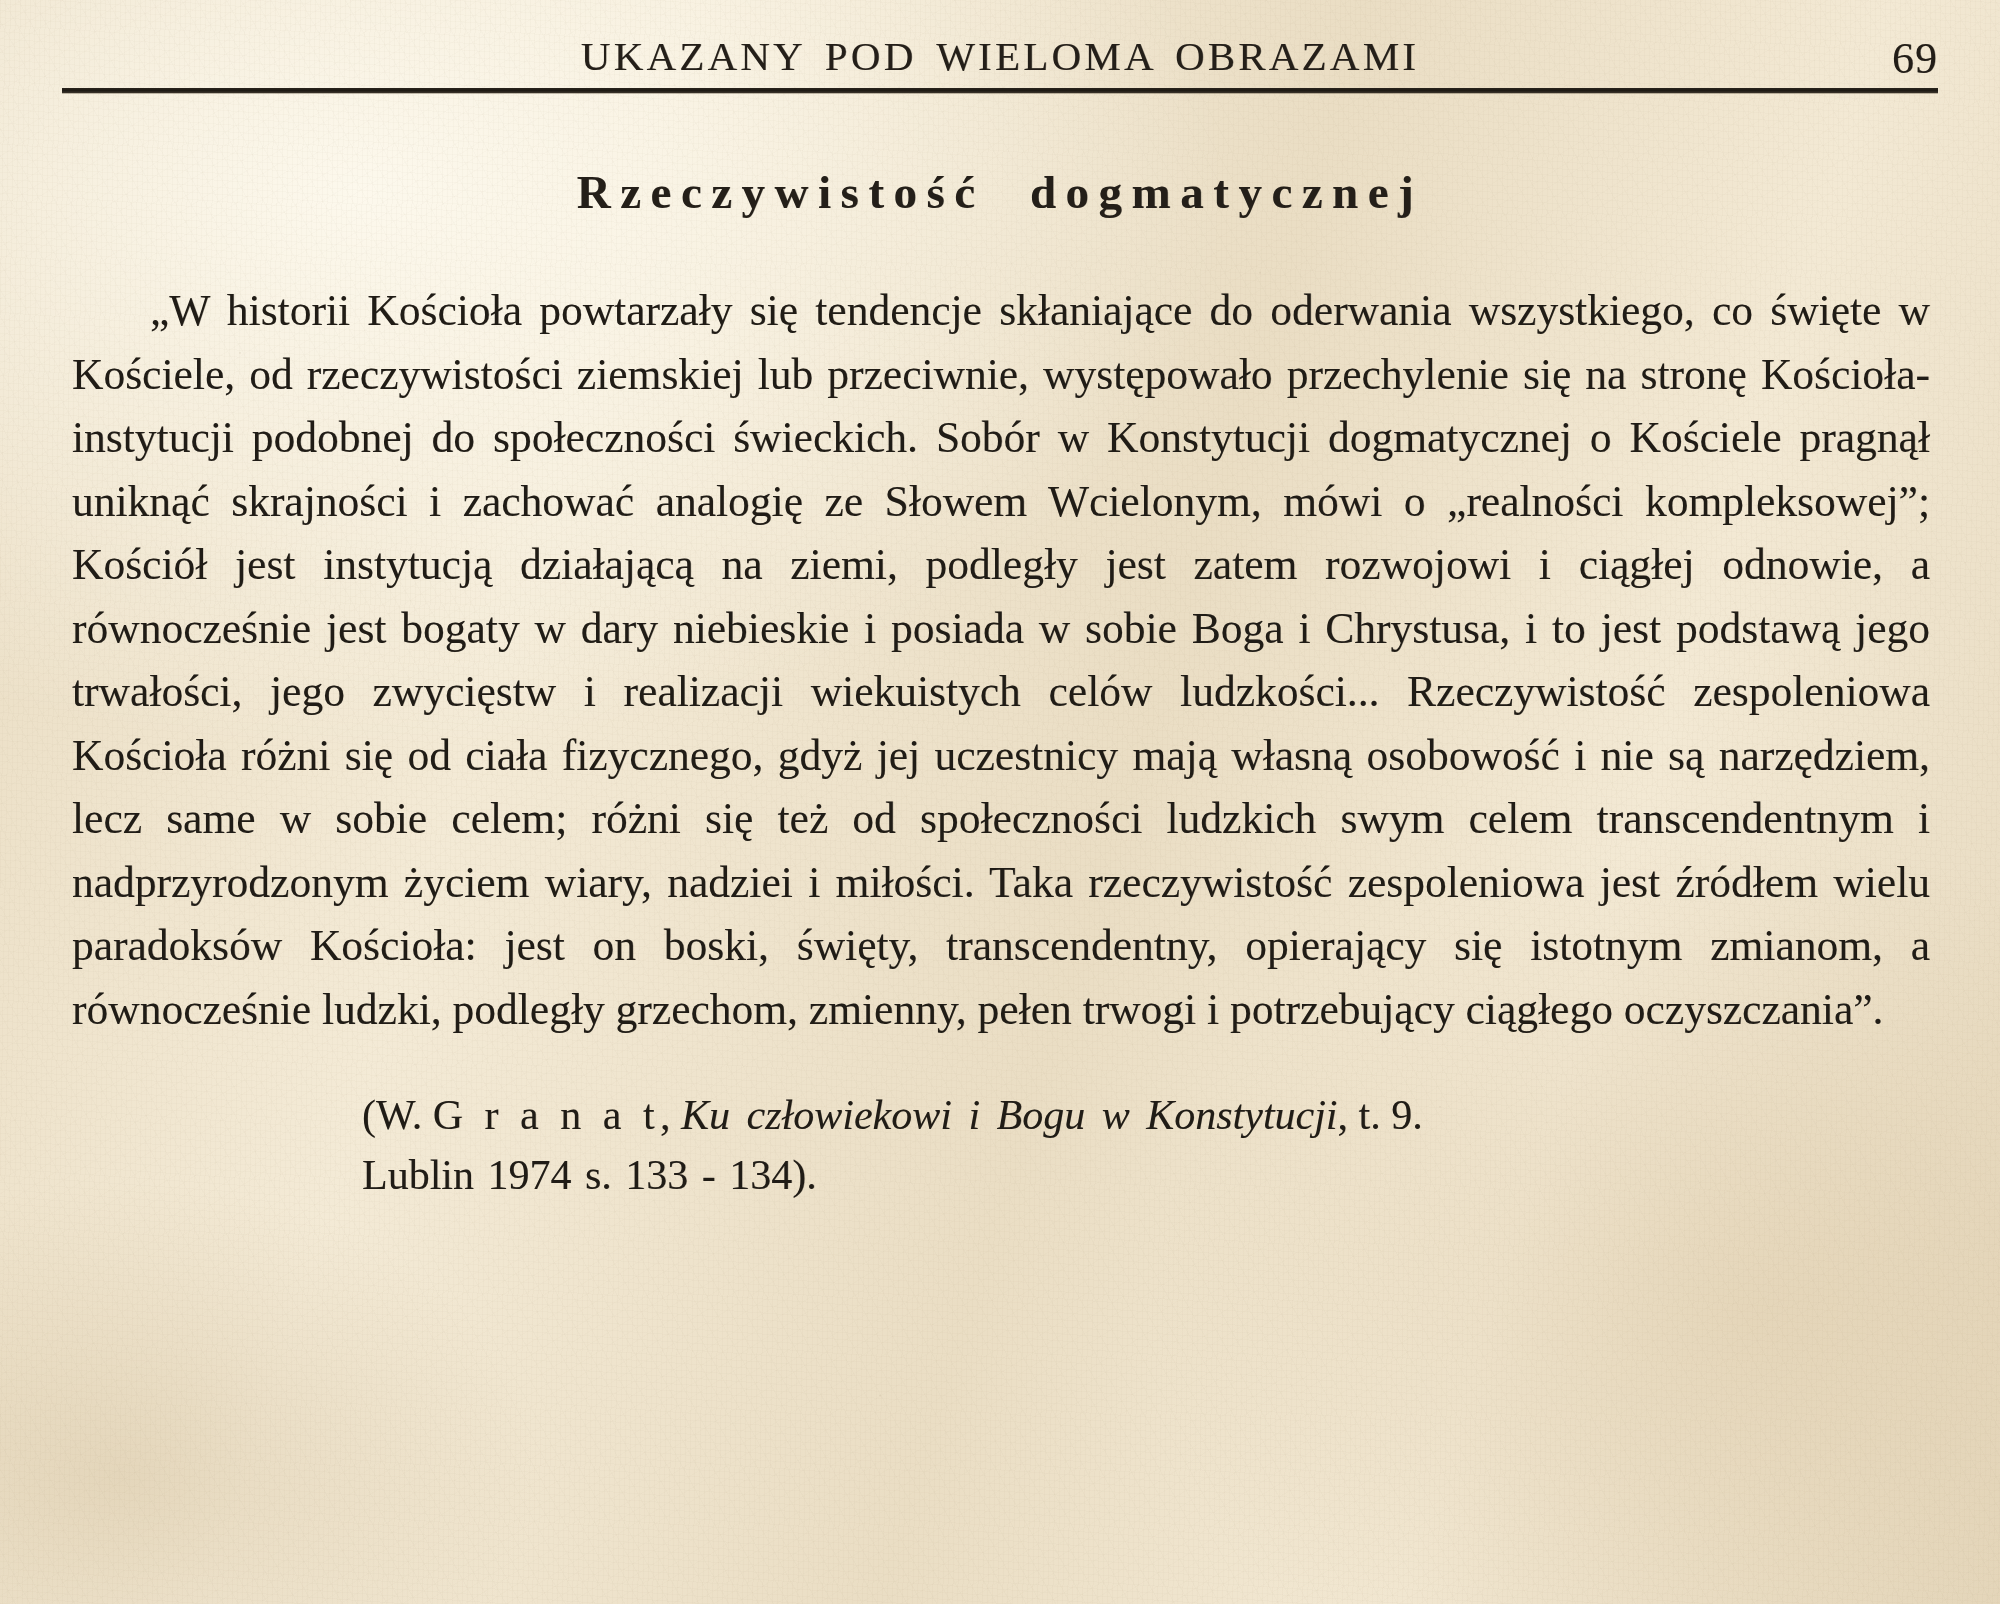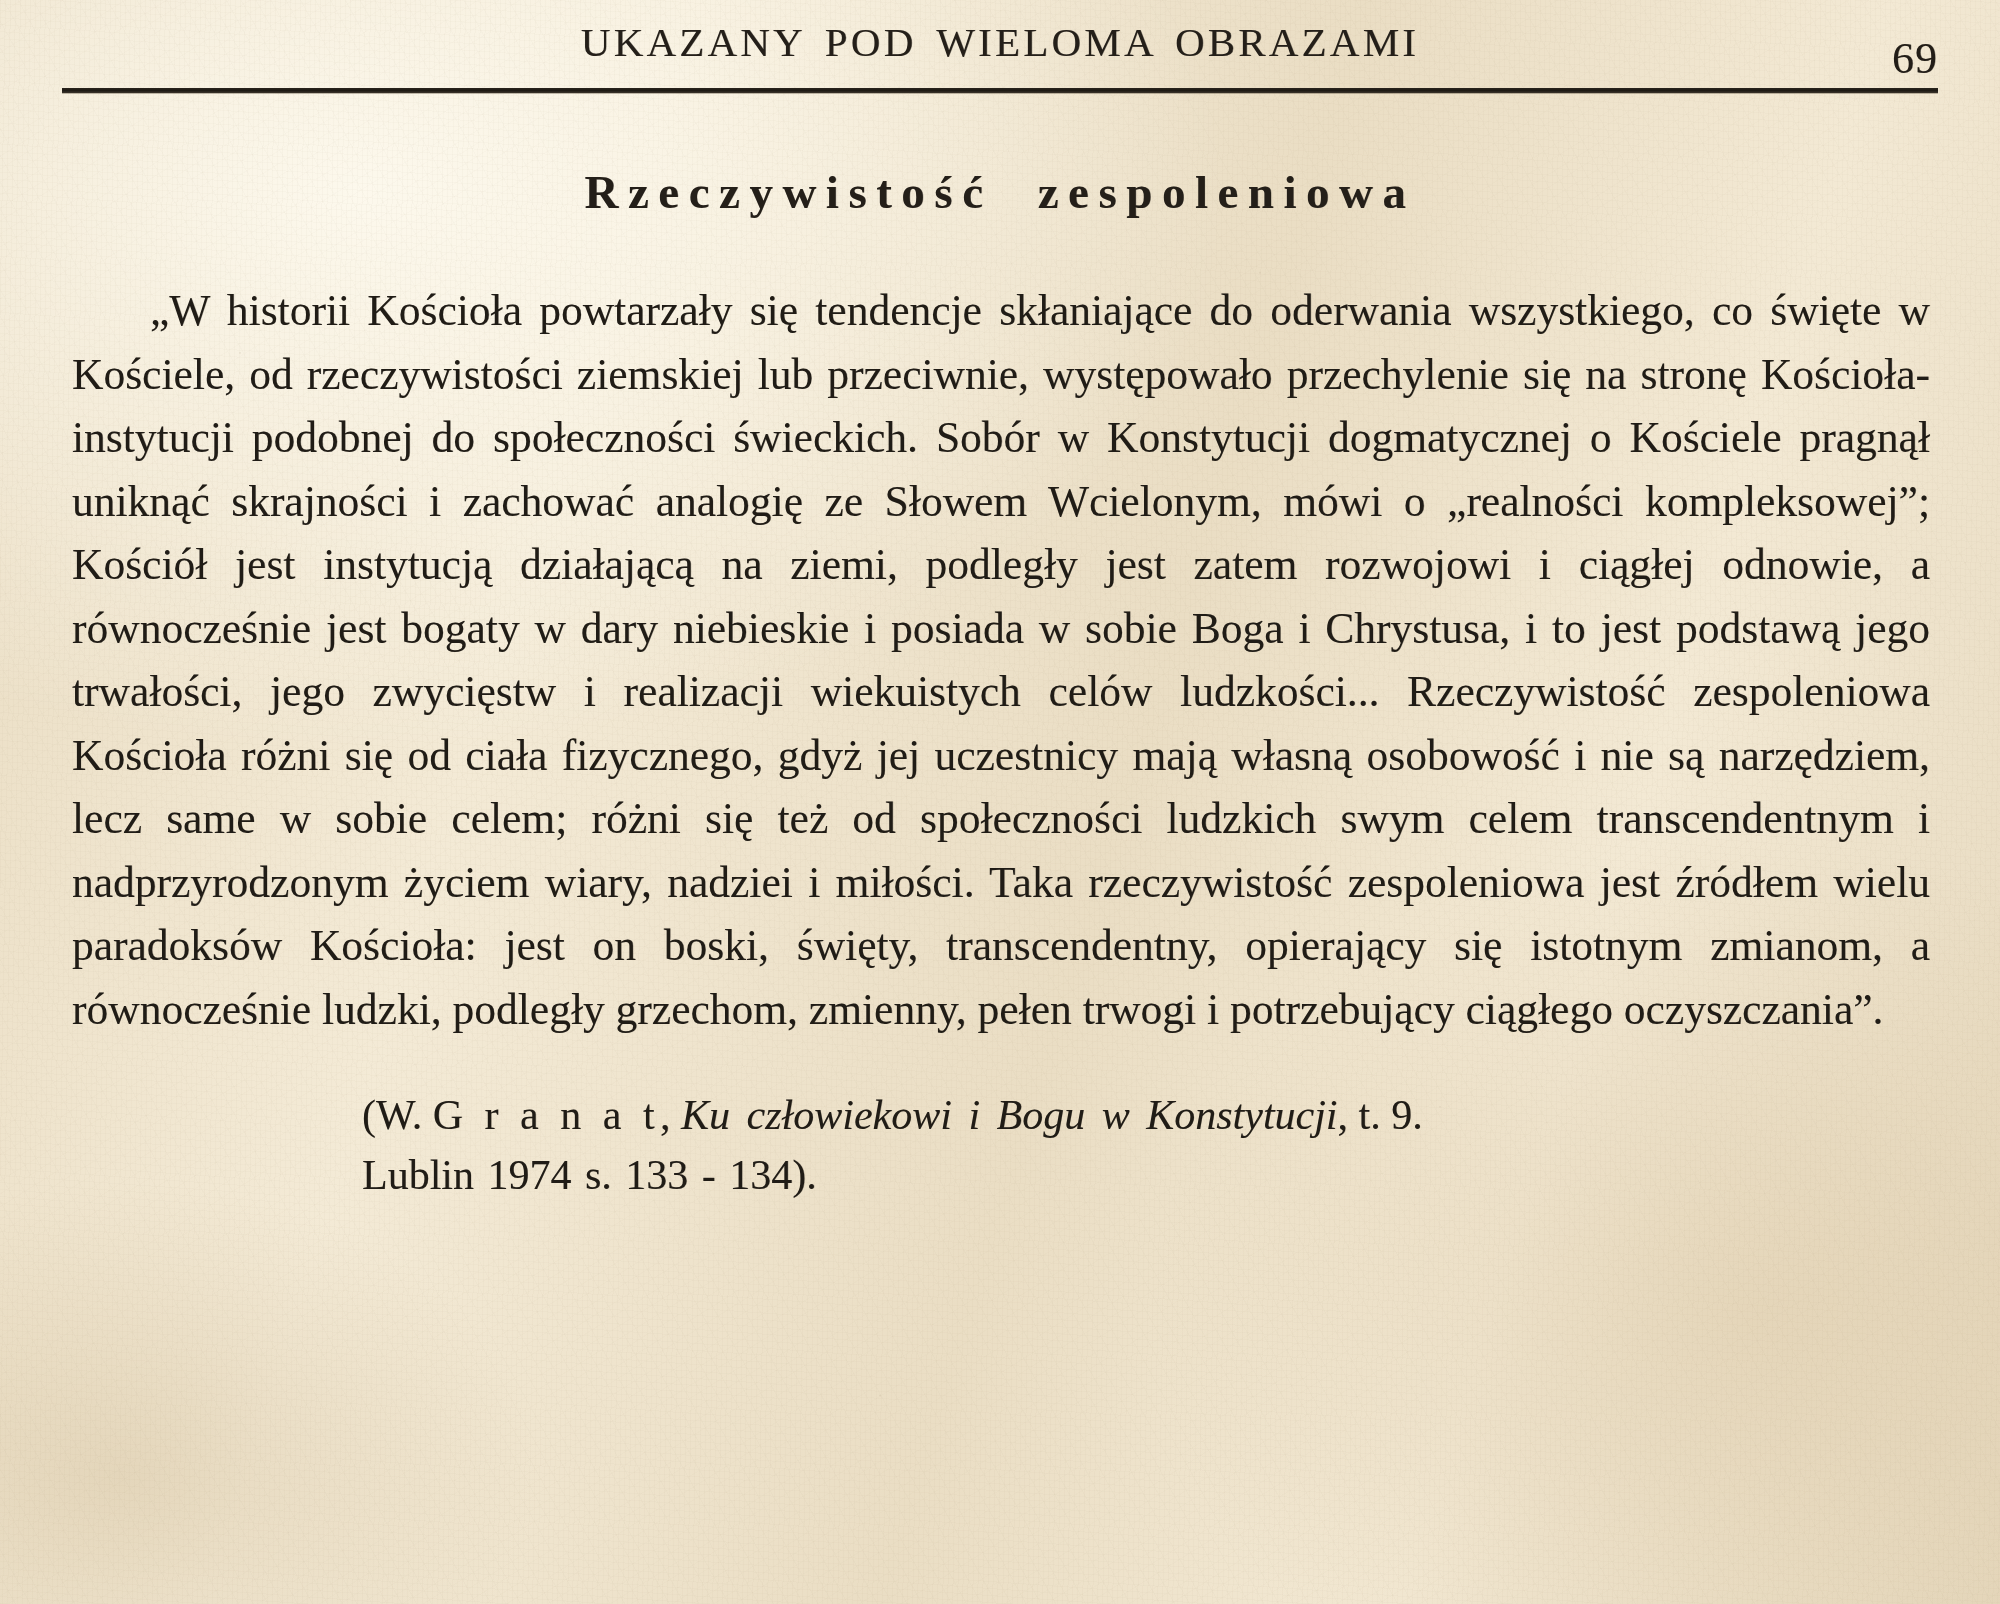--- a/index.html
+++ b/index.html
@@ -75,21 +75,21 @@
     padding: 0 62px;
   }
 
   
   .header-row {
     display: flex;
     align-items: baseline;
     justify-content: center;
     position: relative;
     height: 84px;
-    padding-top: 18px;
+    padding-top: 32px;
     box-sizing: border-box;
   }
 
   .running-title {
     font-family: "Liberation Serif", "DejaVu Serif", serif;
     font-size: 41px;
     letter-spacing: 3.2px;
     word-spacing: 7px;
     color: #241f19;
     text-transform: uppercase;
@@ -181,21 +181,21 @@
 
   <div class="content">
 
     <div class="header-row">
       <div class="running-title">UKAZANY POD WIELOMA OBRAZAMI</div>
       <div class="page-number">69</div>
     </div>
 
     <div class="rule"></div>
 
-    <h1 class="section-title">Rzeczywistość zespoleniowa</h1>
+    <h1 class="section-title">Rzeczywistość dogmatycznej</h1>
 
     <div class="quote-body">
       <p>„W historii Kościoła powtarzały się tendencje skłaniające do oderwania wszystkiego, co święte w Kościele, od rzeczywistości ziemskiej lub przeciwnie, występowało przechylenie się na stronę Kościoła-instytucji podobnej do społeczności świeckich. Sobór w Konstytucji dogmatycznej o Kościele pragnął uniknąć skrajności i zachować analogię ze Słowem Wcielonym, mówi o „realności kompleksowej”; Kościół jest instytucją działającą na ziemi, podległy jest zatem rozwojowi i ciągłej odnowie, a równocześnie jest bogaty w dary niebieskie i posiada w sobie Boga i Chrystusa, i to jest podstawą jego trwałości, jego zwycięstw i realizacji wiekuistych celów ludzkości... Rzeczywistość zespoleniowa Kościoła różni się od ciała fizycznego, gdyż jej uczestnicy mają własną osobowość i nie są narzędziem, lecz same w sobie celem; różni się też od społeczności ludzkich swym celem transcendentnym i nadprzyrodzonym życiem wiary, nadziei i miłości. Taka rzeczywistość zespoleniowa jest źródłem wielu paradoksów Kościoła: jest on boski, święty, transcendentny, opierający się istotnym zmianom, a równocześnie ludzki, podległy grzechom, zmienny, pełen trwogi i potrzebujący ciągłego oczyszczania”.</p>
     </div>
 
     <div class="citation">
       <span>(W. </span><span class="author">G r a n a t</span><span>, </span><span class="work">Ku człowiekowi i Bogu  w  Konstytucji</span><span>, t. 9.</span>
       <span class="citation-line-2">Lublin 1974 s. 133 - 134).</span>
     </div>
 

